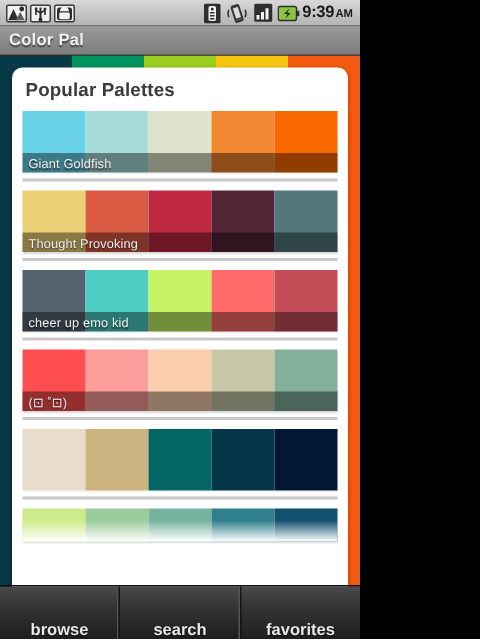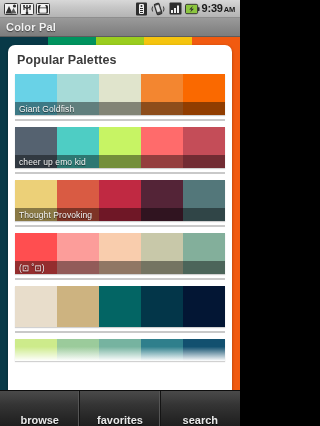--- a/index.html
+++ b/index.html
@@ -237,44 +237,44 @@
               <div class="sw" style="background: rgb(224, 228, 204);"></div>
               <div class="sw" style="background: rgb(243, 134, 48);"></div>
               <div class="sw" style="background: rgb(250, 105, 0);"></div>
               <div class="label-band">
                 <span class="pname">Giant Goldfish</span>
               </div>
             </div>
           </div>
           <div class="palette">
             <div class="swatches">
+              <div class="sw" style="background: rgb(236, 208, 120);"></div>
+              <div class="sw" style="background: rgb(217, 91, 67);"></div>
+              <div class="sw" style="background: rgb(192, 41, 66);"></div>
+              <div class="sw" style="background: rgb(84, 36, 55);"></div>
+              <div class="sw" style="background: rgb(83, 119, 122);"></div>
+              <div class="label-band">
+                <span class="pname">Thought Provoking</span>
+              </div>
+            </div>
+          </div>
+          <div class="palette">
+            <div class="swatches">
               <div class="sw" style="background: rgb(85, 98, 112);"></div>
               <div class="sw" style="background: rgb(78, 205, 196);"></div>
               <div class="sw" style="background: rgb(199, 244, 100);"></div>
               <div class="sw" style="background: rgb(255, 107, 107);"></div>
               <div class="sw" style="background: rgb(196, 77, 88);"></div>
               <div class="label-band">
                 <span class="pname">cheer up emo kid</span>
               </div>
             </div>
           </div>
           <div class="palette">
             <div class="swatches">
-              <div class="sw" style="background: rgb(236, 208, 120);"></div>
-              <div class="sw" style="background: rgb(217, 91, 67);"></div>
-              <div class="sw" style="background: rgb(192, 41, 66);"></div>
-              <div class="sw" style="background: rgb(84, 36, 55);"></div>
-              <div class="sw" style="background: rgb(83, 119, 122);"></div>
-              <div class="label-band">
-                <span class="pname">Thought Provoking</span>
-              </div>
-            </div>
-          </div>
-          <div class="palette">
-            <div class="swatches">
               <div class="sw" style="background: rgb(255, 78, 80);"></div>
               <div class="sw" style="background: rgb(252, 157, 154);"></div>
               <div class="sw" style="background: rgb(249, 205, 173);"></div>
               <div class="sw" style="background: rgb(200, 200, 169);"></div>
               <div class="sw" style="background: rgb(131, 175, 155);"></div>
               <div class="label-band">
                 <span class="pname">(⊡ ˚⊡)</span>
               </div>
             </div>
           </div>
@@ -299,20 +299,20 @@
           </div>
         </div>
     </div>
   </div>
 
   <div class="tabbar" id="tabbar">
       <div class="tab">
         <span>browse</span>
       </div>
       <div class="tab">
+        <span>search</span>
+      </div>
+      <div class="tab">
         <span>favorites</span>
       </div>
-      <div class="tab">
-        <span>search</span>
-      </div>
     </div>
 
 </div>
 
 </body></html>

